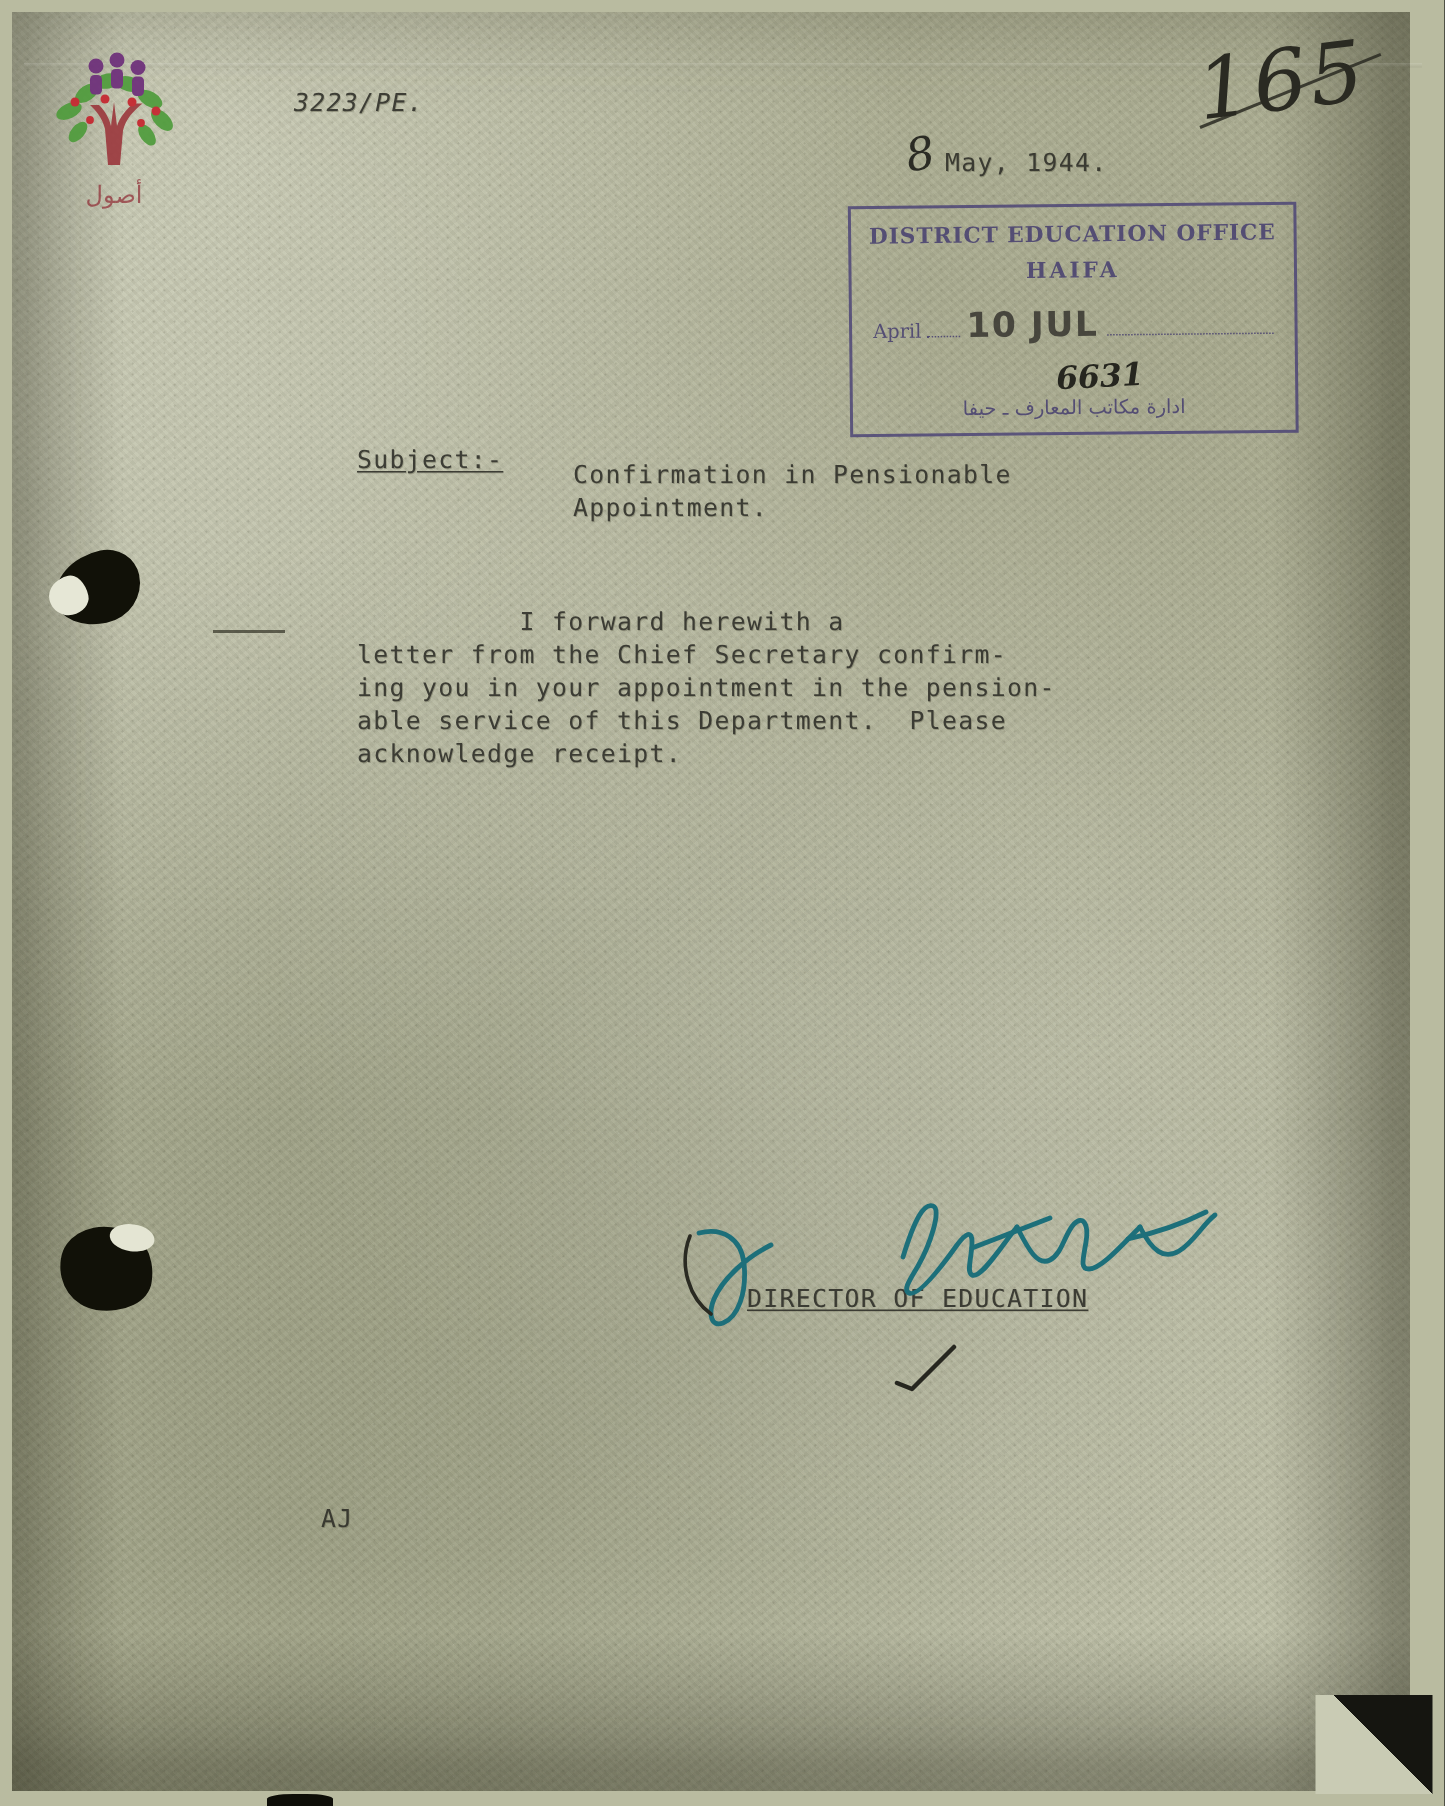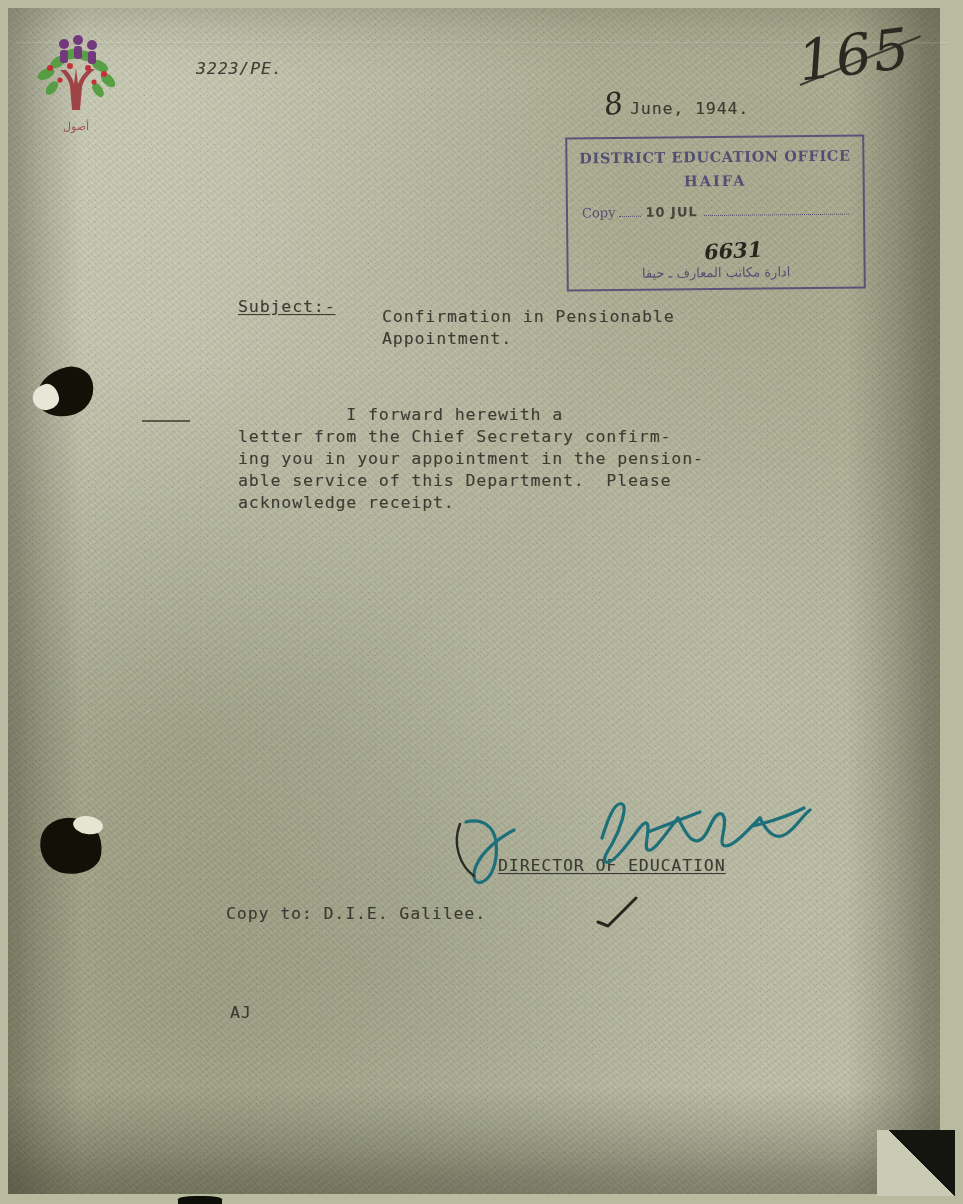--- a/index.html
+++ b/index.html
@@ -89,21 +89,21 @@
     left: 0; top: 0;
     width: 100px; height: 76px;
   }
   #logo .arabic {
     position: absolute;
     left: 0;
     top: 86px;
     width: 100px;
     text-align: center;
     font-family: "DejaVu Sans", sans-serif;
-    font-size: 11px;
+    font-size: 16px;
     color: #8e2630;
     letter-spacing: 0.5px;
     opacity: 0.75;
   }
 
   
   .typed {
     position: absolute;
     color: #2c2c26;
     font-family: "DejaVu Sans Mono", monospace;
@@ -118,21 +118,21 @@
 
   #ref-no        { left: 196px; top: 58px; font-style: italic; }
   #date-line     { left: 630px; top: 98px; }
   #addr          { left: 238px; top: 172px; }
   #subject-label { left: 238px; top: 296px; }
   #subject-text  { left: 382px; top: 306px; }
   #para1         { left: 238px; top: 404px; }
   #para2         { left: 238px; top: 548px; }
   #sig-title     { left: 498px; top: 855px; }
   #copy-to       { left: 226px; top: 903px; }
-  #initials      { left: 230px; top: 1002px; }
+  #initials      { left: 214px; top: 1002px; }
 
   
   .hand {
     position: absolute;
     font-family: "DejaVu Serif", serif;
     font-style: italic;
     color: #2b2b24;
   }
   #page-number {
     left: 798px;
@@ -198,21 +198,21 @@
     align-items: baseline;
     font-family: "DejaVu Serif", serif;
     font-size: 13px;
     color: #423a6e;
   }
   #stamp .s-date-label { margin-right: 4px; }
   #stamp .s-dots-a { flex: 0 0 22px; border-bottom: 1.5px dotted #423a6e; margin-right: 4px; }
   #stamp .s-date-val {
     font-family: "DejaVu Sans", sans-serif;
     font-weight: bold;
-    font-size: 13px;
+    font-size: 23px;
     letter-spacing: 1px;
     color: #33312c;
   }
   #stamp .s-dots-b { flex: 1 1 auto; border-bottom: 1.5px dotted #423a6e; margin-left: 6px; }
   #stamp .s-arabic {
     position: absolute;
     bottom: 8px; left: 0; right: 0;
     text-align: center;
     font-family: "DejaVu Sans", sans-serif;
     font-size: 13px;
@@ -362,42 +362,41 @@
     </svg>
     <div class="arabic">أصول</div>
   </div>
 
   <div class="hand" id="page-number">165</div>
   <div id="page-number-slash"></div>
 
   <div class="typed" id="ref-no">3223/PE.</div>
 
   <div class="hand" id="day-8">8</div>
-  <div class="typed" id="date-line">June, 1944.</div>
+  <div class="typed" id="date-line">May, 1944.</div>
 
 
   <div class="typed u" id="subject-label">Subject:-</div>
   <div class="typed" id="subject-text">Confirmation in Pensionable
 Appointment.</div>
 
   <div class="typed" id="para1">          I forward herewith a
 letter from the Chief Secretary confirm-
 ing you in your appointment in the pension-
 able service of this Department.  Please
 acknowledge receipt.</div>
 
   <div class="typed u" id="sig-title">DIRECTOR OF EDUCATION</div>
-  <div class="typed" id="copy-to">Copy to: D.I.E. Galilee.</div>
   <div class="typed" id="initials">AJ</div>
 
   <div id="stamp">
     <div class="s-line1">DISTRICT EDUCATION OFFICE</div>
     <div class="s-line2">HAIFA</div>
     <div class="s-date-row">
-      <span class="s-date-label">Copy</span>
+      <span class="s-date-label">April</span>
       <span class="s-dots-a"></span>
       <span class="s-date-val">10 JUL</span>
       <span class="s-dots-b"></span>
     </div>
     <div class="s-arabic">ادارة مكاتب المعارف ـ حيفا</div>
   </div>
   <div id="stamp-number">6631</div>
 
   <svg id="signature" viewBox="0 0 400 110">
     <g fill="none" stroke="#1d6f7a" stroke-width="3.2" stroke-linecap="round" stroke-linejoin="round">

